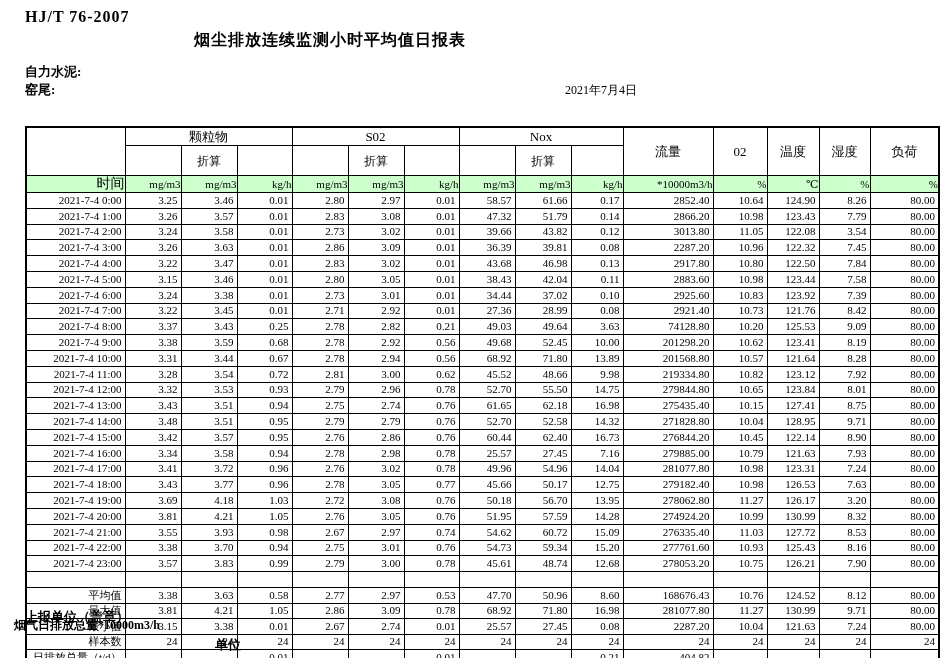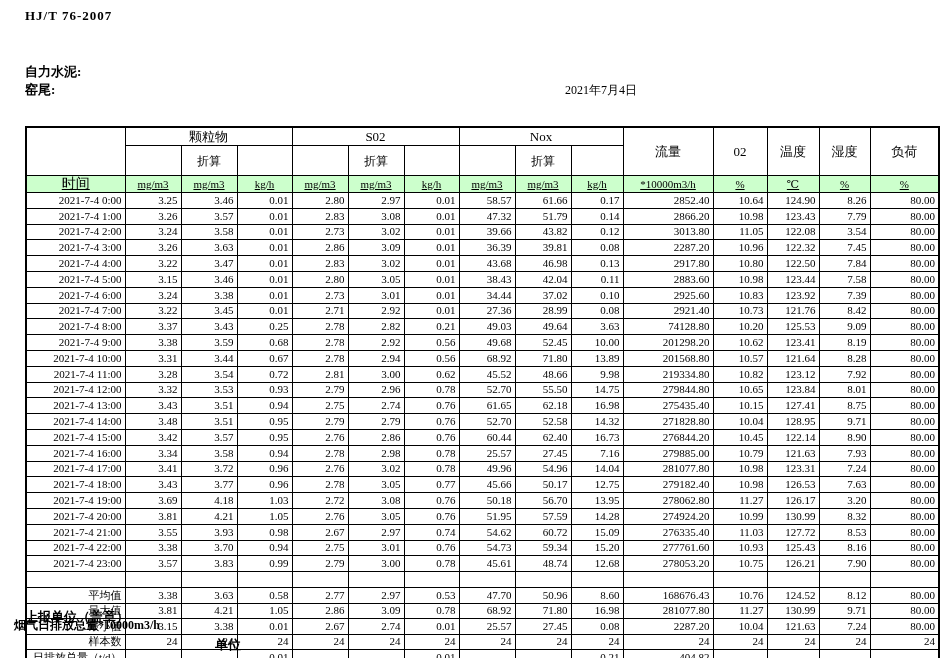--- a/index.html
+++ b/index.html
@@ -1,51 +1,52 @@
 <!DOCTYPE html>
 <html><head>
 <meta charset="utf-8">
 <style>
   html,body{margin:0;padding:0;background:#ffffff;}
   .page{position:relative;width:947px;height:658px;background:#fff;overflow:hidden;
         font-family:"Liberation Serif","DejaVu Serif",serif;color:#000;}
   .abs{position:absolute;white-space:nowrap;}
-  .std-code{top:8px;left:25px;font-size:13px;font-weight:bold;letter-spacing:1px;}
+  .std-code{top:8px;left:25px;font-size:16px;font-weight:bold;letter-spacing:1px;}
   .title{top:30px;left:0;width:660px;text-align:center;font-size:16px;font-weight:bold;letter-spacing:1px;}
   .company{top:63px;left:25px;font-size:13px;font-weight:bold;}
   .station{top:81px;left:25px;font-size:13px;font-weight:bold;}
   .date{top:82px;left:565px;font-size:12px;}
 
   table.report{position:absolute;left:25px;top:126px;width:913px;
                border-collapse:collapse;table-layout:fixed;border:2px solid #000;}
   table.report td{border:1px solid #000;font-size:11px;line-height:1;
                   padding:0 3px 0 0;overflow:hidden;white-space:nowrap;
                   text-align:right;vertical-align:middle;}
   tr.h1 td{height:17px;text-align:center;padding:0;font-size:13px;}
   tr.h2 td{height:13px;text-align:center;padding:8px;font-size:12px;}
-  tr.units td{height:16px;text-align:center;padding:0;font-size:11px;background:#ccffcc;text-decoration:underline;}
+  tr.units td{height:16px;text-align:right;padding:0;font-size:11px;background:#ccffcc;}
   tr.units td.time-head{font-size:14px;}
   tbody tr.data td{height:14.8px;}
   tbody tr.spacer td{height:15px;}
   tbody tr.sum td{height:14.5px;}
   td.time-cell{padding-right:5px;}
   td.c-center{text-align:center;padding:0;}
   td.c-load{padding-right:9px;}
   td.label-right{padding-right:2px;}
   td.label-left{text-align:left;padding:0;font-size:12px;}
   .foot1{top:617px;left:14px;font-size:12px;font-weight:bold;}
   .foot2{top:608px;left:25px;font-size:13px;font-weight:bold;}
   .foot3{top:636px;left:215px;font-size:13px;font-weight:bold;}
 </style>
 </head>
 <body>
 
 <div class="page">
 
   <div class="abs std-code">HJ/T 76-2007</div>
+  <div class="abs title">烟尘排放连续监测小时平均值日报表</div>
   <div class="abs company">自力水泥:</div>
   <div class="abs station">窑尾:</div>
   <div class="abs date">2021年7月4日</div>
 
   <table class="report">
     <colgroup>
       <col style="width:99px">
         <col style="width:56px">
         <col style="width:56px">
         <col style="width:55px">

